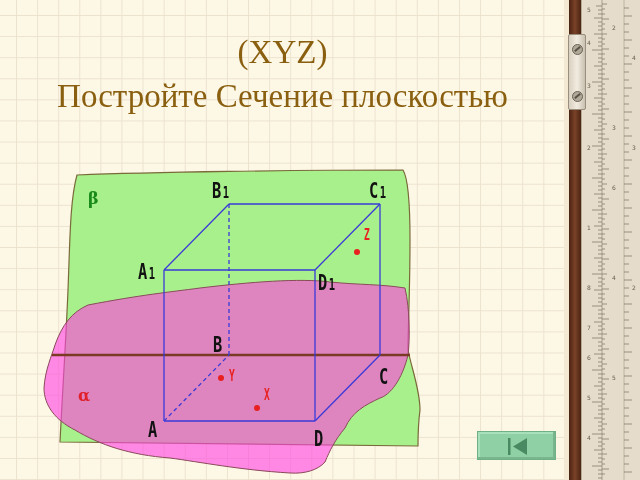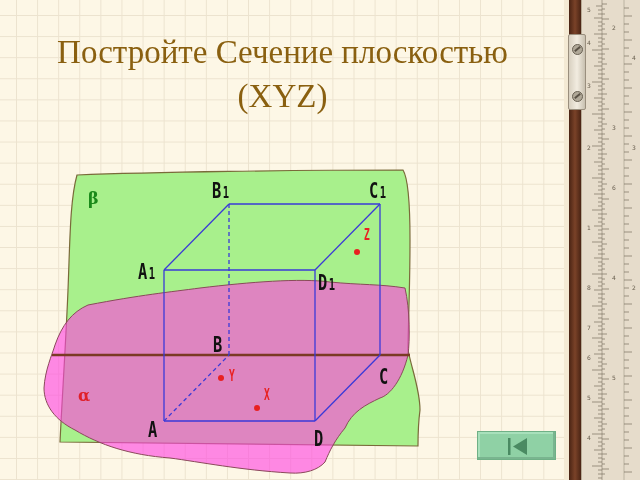--- a/index.html
+++ b/index.html
@@ -41,22 +41,22 @@
     background: #8fd1a5; border: 1px solid #6fb086; box-sizing: border-box;
     box-shadow: inset -2px -2px 0 #79b58f, inset 2px 2px 0 #a8e0bb;
     cursor: pointer;
   }
   .nav-icon { position: absolute; left: 30px; top: 6px; }
 </style>
 </head>
 <body>
 
 <div class="slide-title">
+  <span>(XYZ)</span>
   <span>Постройте Сечение плоскостью</span>
-  <span>(XYZ)</span>
 </div>
 
 <svg class="diagram" width="640" height="480" viewBox="0 0 640 480">
 
   <path d="M77,175 C150,172 300,170 403,170 C408,178 410,200 410,240 C410,290 408,330 408,350 C412,370 420,390 420,410 C418,425 418,438 418,446 L60,442 C62,400 66,340 68,290 C70,240 70,200 77,175 Z" fill="#a8f08c" stroke="#7a6a3a" stroke-width="1.2"></path>
 
   <path d="M88,305 C140,295 170,292 200,288 C250,282 300,278 330,282 C360,285 380,284 405,288 C410,310 410,340 408,355 C402,380 390,395 380,398 C365,405 352,412 345,428 C335,440 330,450 325,462 C318,470 305,474 290,473 C240,470 200,462 170,458 C130,455 100,445 75,430 C55,420 44,405 44,388 C45,370 52,355 55,345 C62,325 72,312 88,305 Z" fill="#ff44e0" fill-opacity="0.62" stroke="#8a4a5a" stroke-width="1"></path>
 
   <line x1="52" y1="355" x2="410" y2="355" stroke="#7a3a24" stroke-width="2.5"></line>
 

